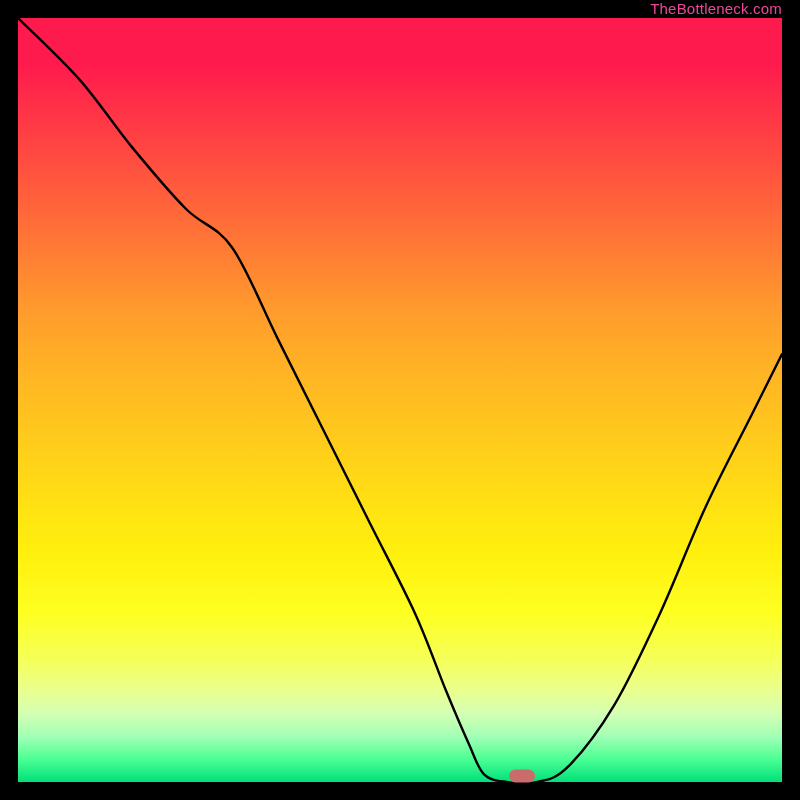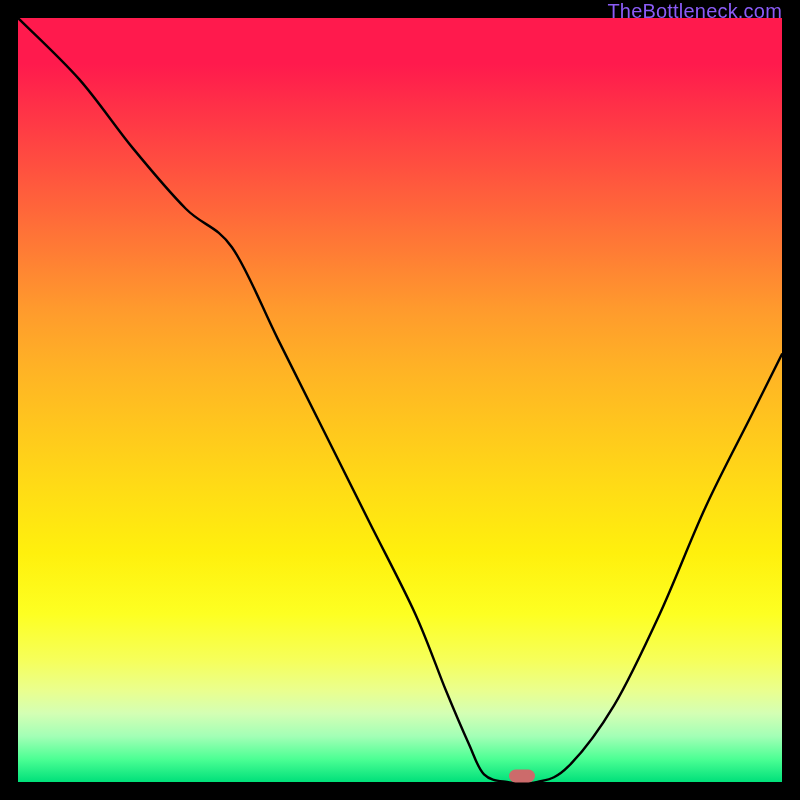--- a/index.html
+++ b/index.html
@@ -58,22 +58,22 @@
     width: 26px;
     height: 13px;
     border-radius: 7px;
     background: #cc6b6b;
     transform: translate(-50%, -50%);
   }
   .watermark {
     position: absolute;
     top: 0px;
     right: 18px;
-    color: #8b5cf6;
-    font-size: 20px;
+    color: #ec4899;
+    font-size: 15px;
     font-weight: 500;
     letter-spacing: 0.2px;
     user-select: none;
   }
 </style>
 </head>
 <body>
 
 <div class="frame">
 

